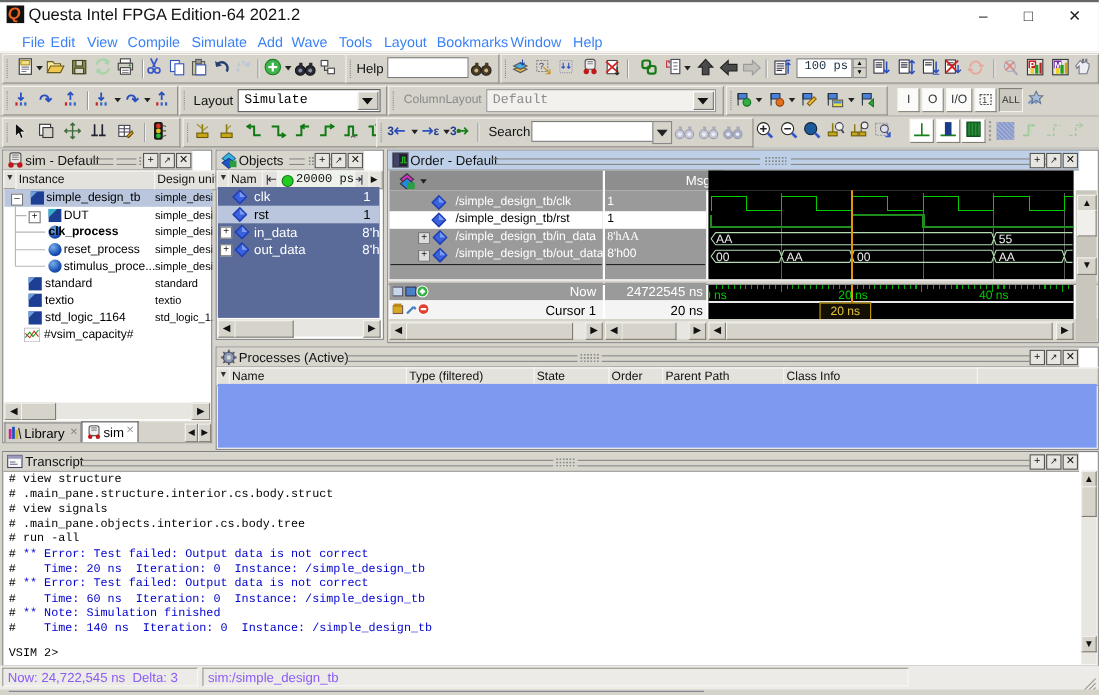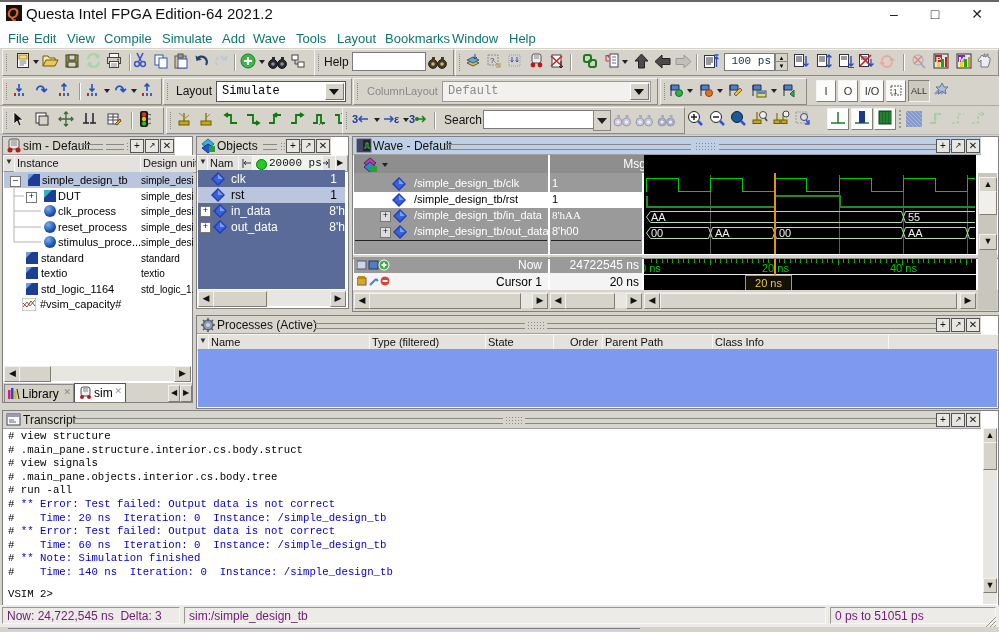--- a/index.html
+++ b/index.html
@@ -4,21 +4,21 @@
 <style>
 html,body{margin:0;padding:0;}
 #app{position:relative;width:999px;height:632px;background:#d6d3ca;font-family:"Liberation Sans",sans-serif;overflow:hidden;}
 .abs{position:absolute;}
 
 #titlebar{left:0;top:0;width:999px;height:28px;background:#ffffff;border-top:2px solid #666;}
 #title{left:26px;top:5px;font-size:15px;color:#111;}
 .winbtn{top:6px;width:30px;height:16px;color:#222;font-size:14px;text-align:center;line-height:16px;}
 
 #menubar{left:0;top:28px;width:999px;height:19px;background:#fff;}
-.mi{position:absolute;top:3px;font-size:13px;color:#0f766e;}
+.mi{position:absolute;top:3px;font-size:13px;color:#3b82f6;margin-left:12px;}
 .binoc{position:absolute;}
 
 .tbrow{left:0;width:999px;background:#d6d3ca;}
 .tbsec{position:absolute;border:1px solid;border-color:#f4f2ee #8e8a80 #8e8a80 #f4f2ee;background:#d6d3ca;}
 .grip{position:absolute;width:3px;border-left:1px dotted #888;height:70%;top:15%;left:3px;}
 .sep{position:absolute;width:1px;background:#999;border-right:1px solid #fff;height:70%;top:15%;}
 .ic{position:absolute;width:17px;height:17px;font-size:13px;line-height:17px;text-align:center;}
 .caret{position:absolute;width:0;height:0;border-left:3px solid transparent;border-right:3px solid transparent;border-top:4px solid #222;}
 .tfield{position:absolute;background:#fff;border:1px solid #7a7a7a;}
 .lbl{position:absolute;font-size:12px;color:#111;}
@@ -51,21 +51,21 @@
 .expander{position:absolute;width:9px;height:9px;background:#fff;border:1px solid #777;top:4px;font-size:9px;line-height:7px;text-align:center;color:#111;}
 
 .orow{position:absolute;left:0;width:100%;height:16px;font-size:12px;color:#fff;}
 .gem{position:absolute;width:13px;height:13px;top:1px;}
 .gem svg{display:block;}
 
 .wrow{position:absolute;font-size:11px;overflow:hidden;}
 
 .tline{position:absolute;left:5px;font-family:"Liberation Mono",monospace;font-size:10.7px;white-space:pre;}
 
-.scell{position:absolute;top:2px;height:17px;border:1px solid;border-color:#9a968c #f8f7f4 #f8f7f4 #9a968c;font-size:12px;color:#701a75;padding:1px 0 0 4px;box-sizing:border-box;}
+.scell{position:absolute;top:2px;height:17px;border:1px solid;border-color:#9a968c #f8f7f4 #f8f7f4 #9a968c;font-size:12px;color:#8b5cf6;padding:1px 0 0 4px;box-sizing:border-box;}
 </style>
 </head>
 <body>
 <div id="app">
 
 <div class="abs" id="titlebar"></div>
 <div class="abs" style="left:6px;top:5px;width:16px;height:16px;background:#111;">
       <span style="position:absolute;left:1px;top:-1px;color:#e8621a;font-size:15px;font-style:italic;font-weight:bold;">Q</span>
     </div>
 <div class="abs" id="title">Questa Intel FPGA Edition-64 2021.2</div>
@@ -616,21 +616,21 @@
     <div class="expander" style="left:22px;">+</div>
     <div class="tico" style="left:40px;width:12px;height:12px;"><svg width="12" height="12">
             <path d="M0 0 L12 0 L12 12 L0 12 Z" fill="#1c3f94"></path>
             <path d="M0 0 L8 0 L0 8 Z" fill="#34b0c8"></path>
           </svg></div>
     <span style="position:absolute;left:54px;top:2px;">DUT</span>
     <span style="position:absolute;left:137px;top:3px;font-size:10px;">simple_desi...</span>
   </div>
   <div class="trow" style="top:66px;">
     <div class="tico sphico" style="left:40px;"></div>
-    <span style="position:absolute;left:54px;top:2px;">clk_process</span>
+    <span style="position:absolute;left:40px;top:2px;font-weight:bold;">clk_process</span>
     <span style="position:absolute;left:137px;top:3px;font-size:10px;">simple_desi...</span>
   </div>
   <div class="trow" style="top:82px;">
     <div class="tico sphico" style="left:40px;"></div>
     <span style="position:absolute;left:54px;top:2px;">reset_process</span>
     <span style="position:absolute;left:137px;top:3px;font-size:10px;">simple_desi...</span>
   </div>
   <div class="trow" style="top:97px;">
     <div class="tico sphico" style="left:40px;"></div>
     <span style="position:absolute;left:54px;top:2px;">stimulus_proce...</span>
@@ -798,21 +798,21 @@
   </div>
 </div>
 
 <div class="abs pane" style="left:352px;top:136px;width:645px;height:174px;">
   <div class="phead active">
     <div class="abs" style="left:3px;top:1px;"><svg width="16" height="15">
             <rect x="1" y="1" width="14" height="13" fill="#223" stroke="#667"></rect>
             <rect x="2" y="2" width="5" height="11" fill="#446"></rect>
             <path d="M8 10 L10 10 L10 5 L12 5 L12 10 L14 10" stroke="#2c2" fill="none"></path>
           </svg></div>
-    <div class="ptitle">Wave - Default</div>
+    <div class="ptitle">Order - Default</div>
     <div class="dragline" style="left:92px;width:246px;"></div>
     <div class="dragdots" style="left:342px;width:20px;"></div>
     <div class="dragline" style="left:366px;width:234px;"></div>
     <div class="pbtn" style="right:31px;">+</div>
     <div class="pbtn" style="right:16px;font-size:8px;">↗</div>
     <div class="pbtn" style="right:1px;">✕</div>
   </div>
 
   <div class="abs" style="left:1px;top:18px;width:194px;height:18px;background:#8e8e8e;border-bottom:1px solid #fff;">
     <svg style="position:absolute;left:8px;top:2px;" width="16" height="15">
@@ -1076,21 +1076,21 @@
     <div class="pbtn" style="right:31px;">+</div>
     <div class="pbtn" style="right:16px;font-size:8px;">↗</div>
     <div class="pbtn" style="right:1px;">✕</div>
   </div>
   <div class="colhead" style="left:0px;top:18px;width:11px;height:15px;">
         <span style="position:absolute;left:1px;top:1px;font-size:8px;color:#333;">▼</span>
       </div>
   <div class="colhead" style="left:11px;top:18px;width:161px;height:15px;padding:1px 0 0 2px;">Name</div>
   <div class="colhead" style="left:172px;top:18px;width:116px;height:15px;padding:1px 0 0 2px;">Type (filtered)</div>
   <div class="colhead" style="left:288px;top:18px;width:68px;height:15px;padding:1px 0 0 2px;">State</div>
-  <div class="colhead" style="left:356px;top:18px;width:49px;height:15px;padding:1px 0 0 16px;">Order</div>
+  <div class="colhead" style="left:356px;top:18px;width:49px;height:15px;padding:1px 0 0 2px;">Order</div>
   <div class="colhead" style="left:405px;top:18px;width:110px;height:15px;padding:1px 0 0 2px;">Parent Path</div>
   <div class="colhead" style="left:515px;top:18px;width:176px;height:15px;padding:1px 0 0 2px;">Class Info</div>
   <div class="colhead" style="left:691px;top:18px;width:109px;height:15px;"></div>
   <div class="abs" style="left:1px;top:33px;width:799px;height:58px;background:#7e9af0;"></div>
 </div>
 
 <div class="abs pane" style="left:2px;top:410px;width:995px;height:194px;">
   <div class="phead">
     <div class="abs" style="left:3px;top:1px;"><svg width="16" height="15">
             <rect x="1" y="2" width="13" height="11" fill="#f8f8f8" stroke="#446"></rect>
@@ -1126,21 +1126,20 @@
     <div class="sbthumb" style="left:0;top:14px;width:12px;height:26px;"></div>
     <div class="sbbtn" style="left:0;top:150px;width:12px;height:13px;">
           <div class="arrglyph">▼</div>
         </div>
   </div>
 </div>
 
 <div class="abs" style="left:0;top:605px;width:999px;height:22px;background:#ecebe7;">
   <div class="scell" style="left:2px;width:178px;">Now: 24,722,545 ns&nbsp;&nbsp;Delta: 3</div>
   <div class="scell" style="left:184px;width:642px;">sim:/simple_design_tb</div>
-  <div class="scell" style="left:830px;width:166px;">0 ps to 51051 ps</div>
 </div>
 <svg class="abs" style="left:984px;top:615px;" width="13" height="13">
       <g stroke="#9a968c">
         <line x1="2" y1="12" x2="12" y2="2"></line>
         <line x1="6" y1="12" x2="12" y2="6"></line>
         <line x1="10" y1="12" x2="12" y2="10"></line>
       </g>
     </svg>
 <div class="abs" style="left:0;top:627px;width:999px;height:5px;background:#d6d3ca;">
   <div class="abs" style="left:8px;top:1px;width:632px;height:1px;background:#3a3a66;opacity:0.55;"></div>

